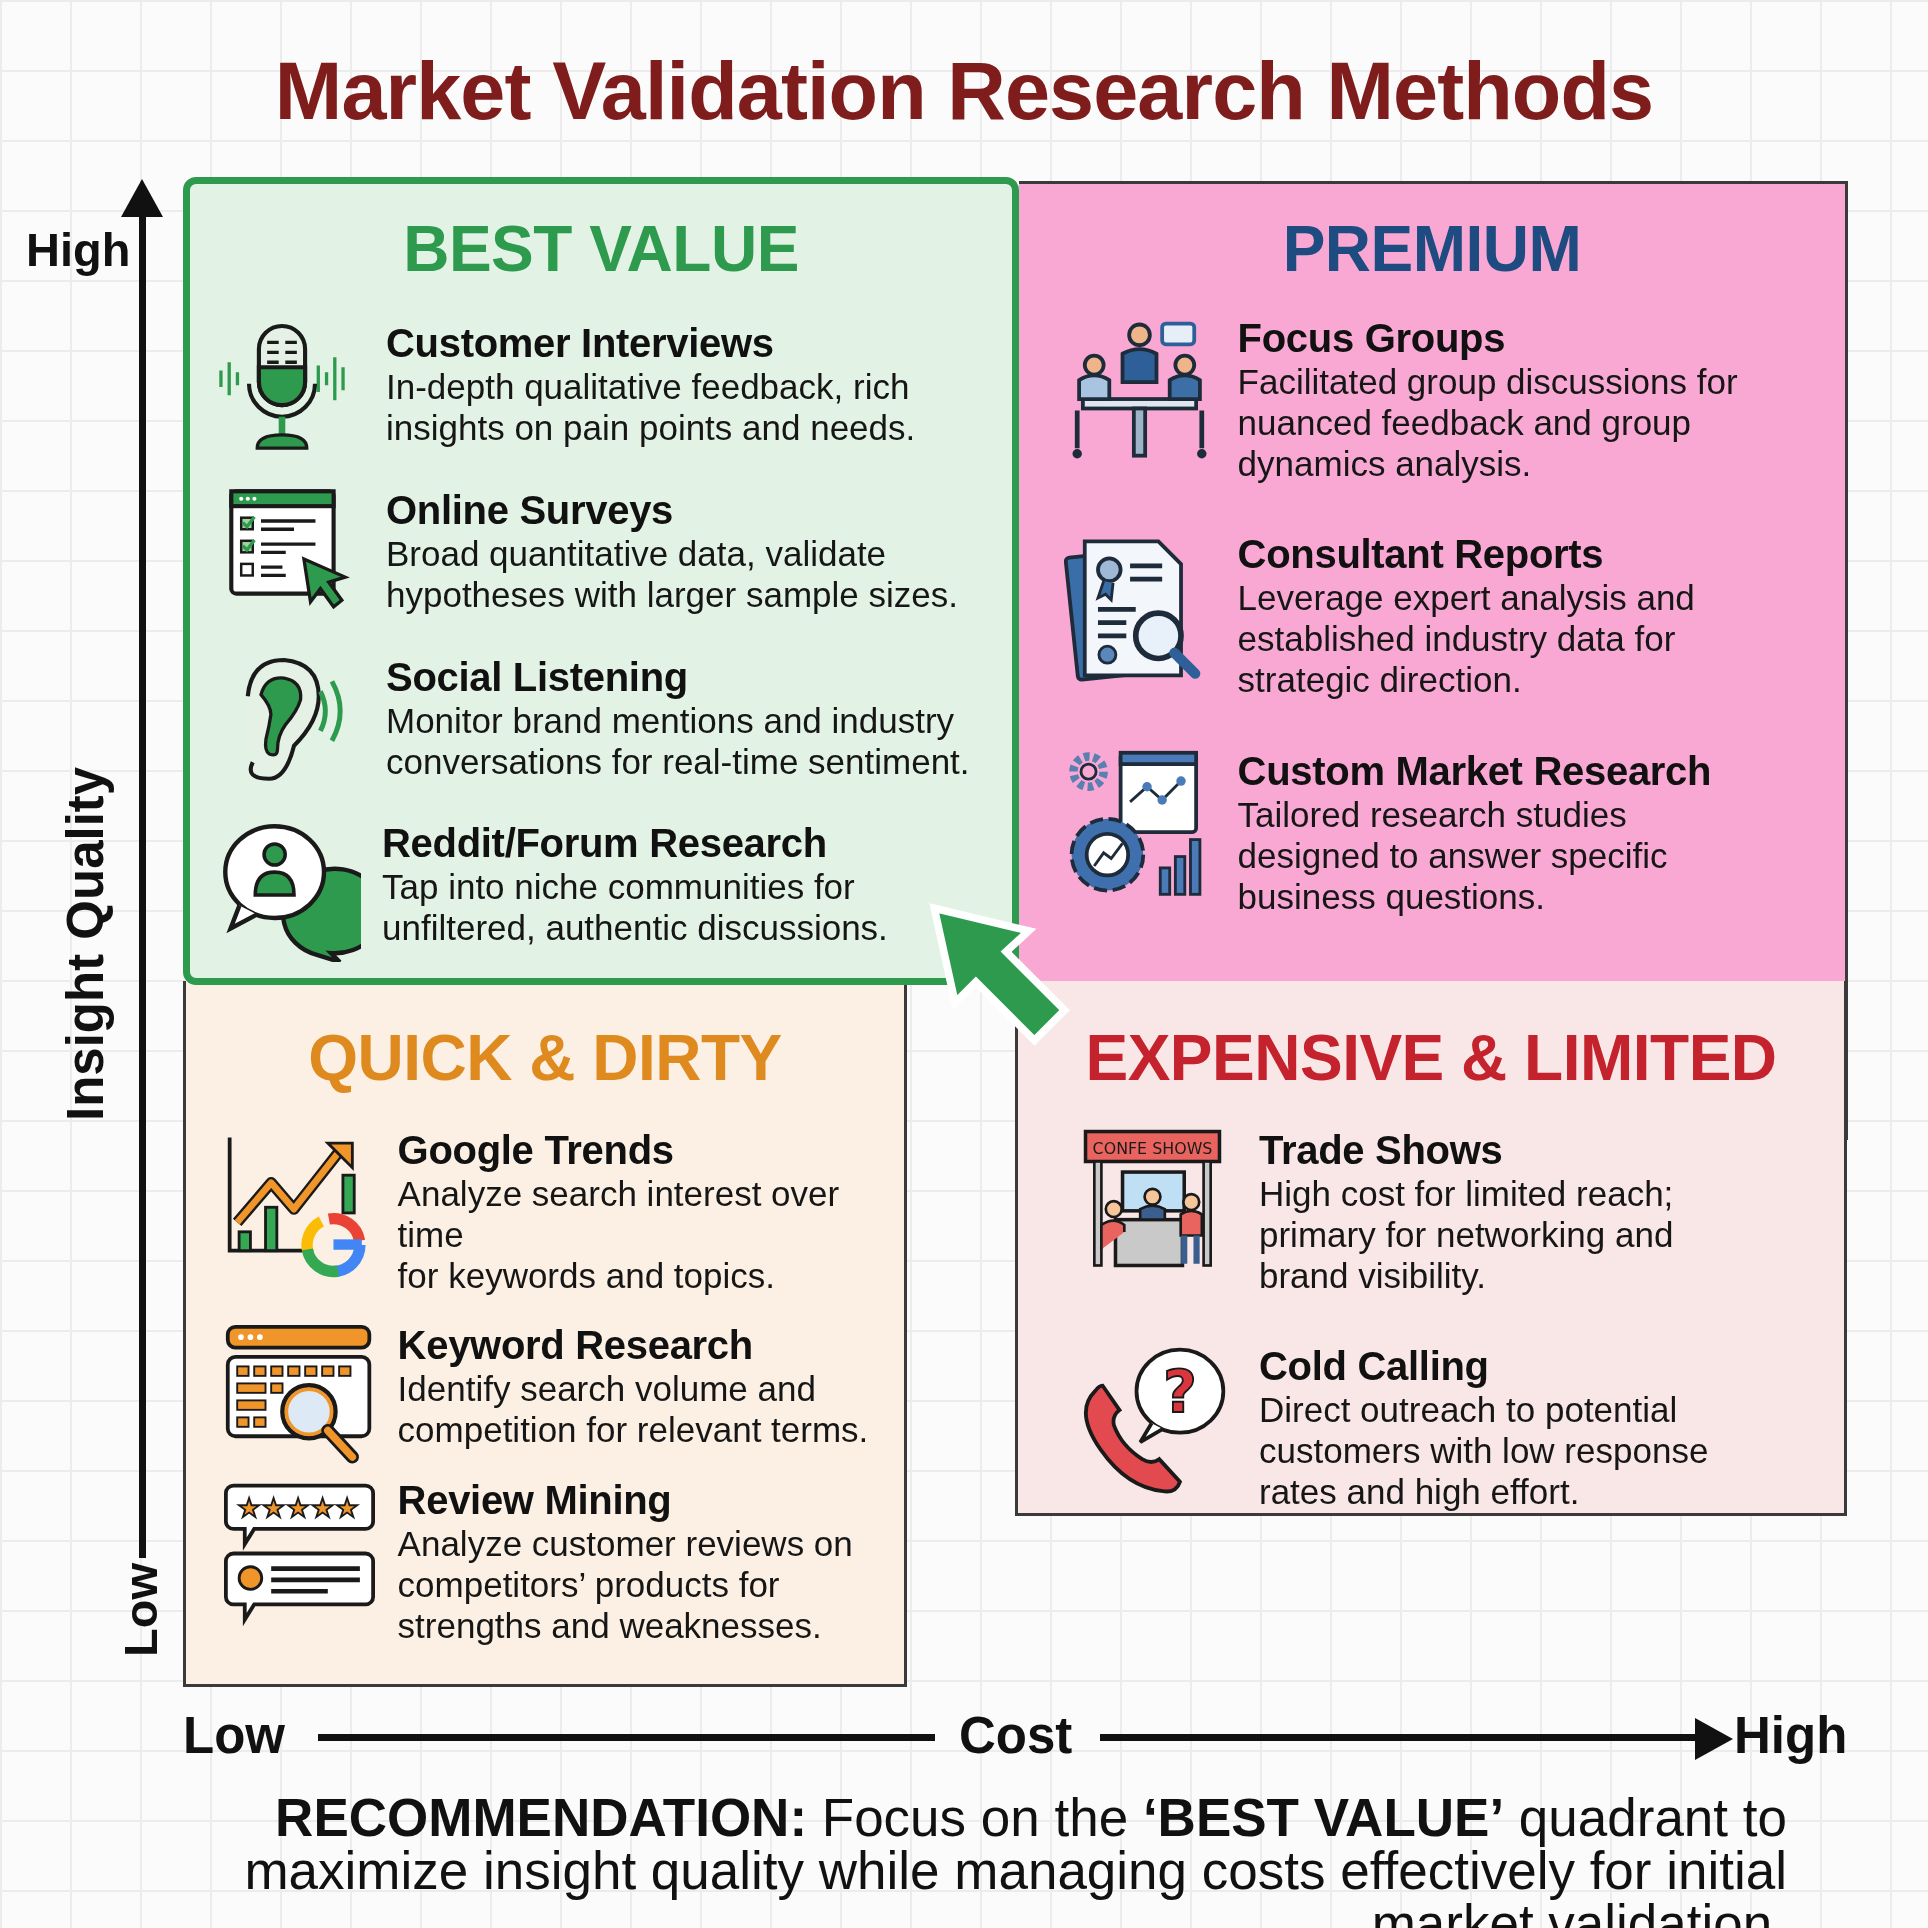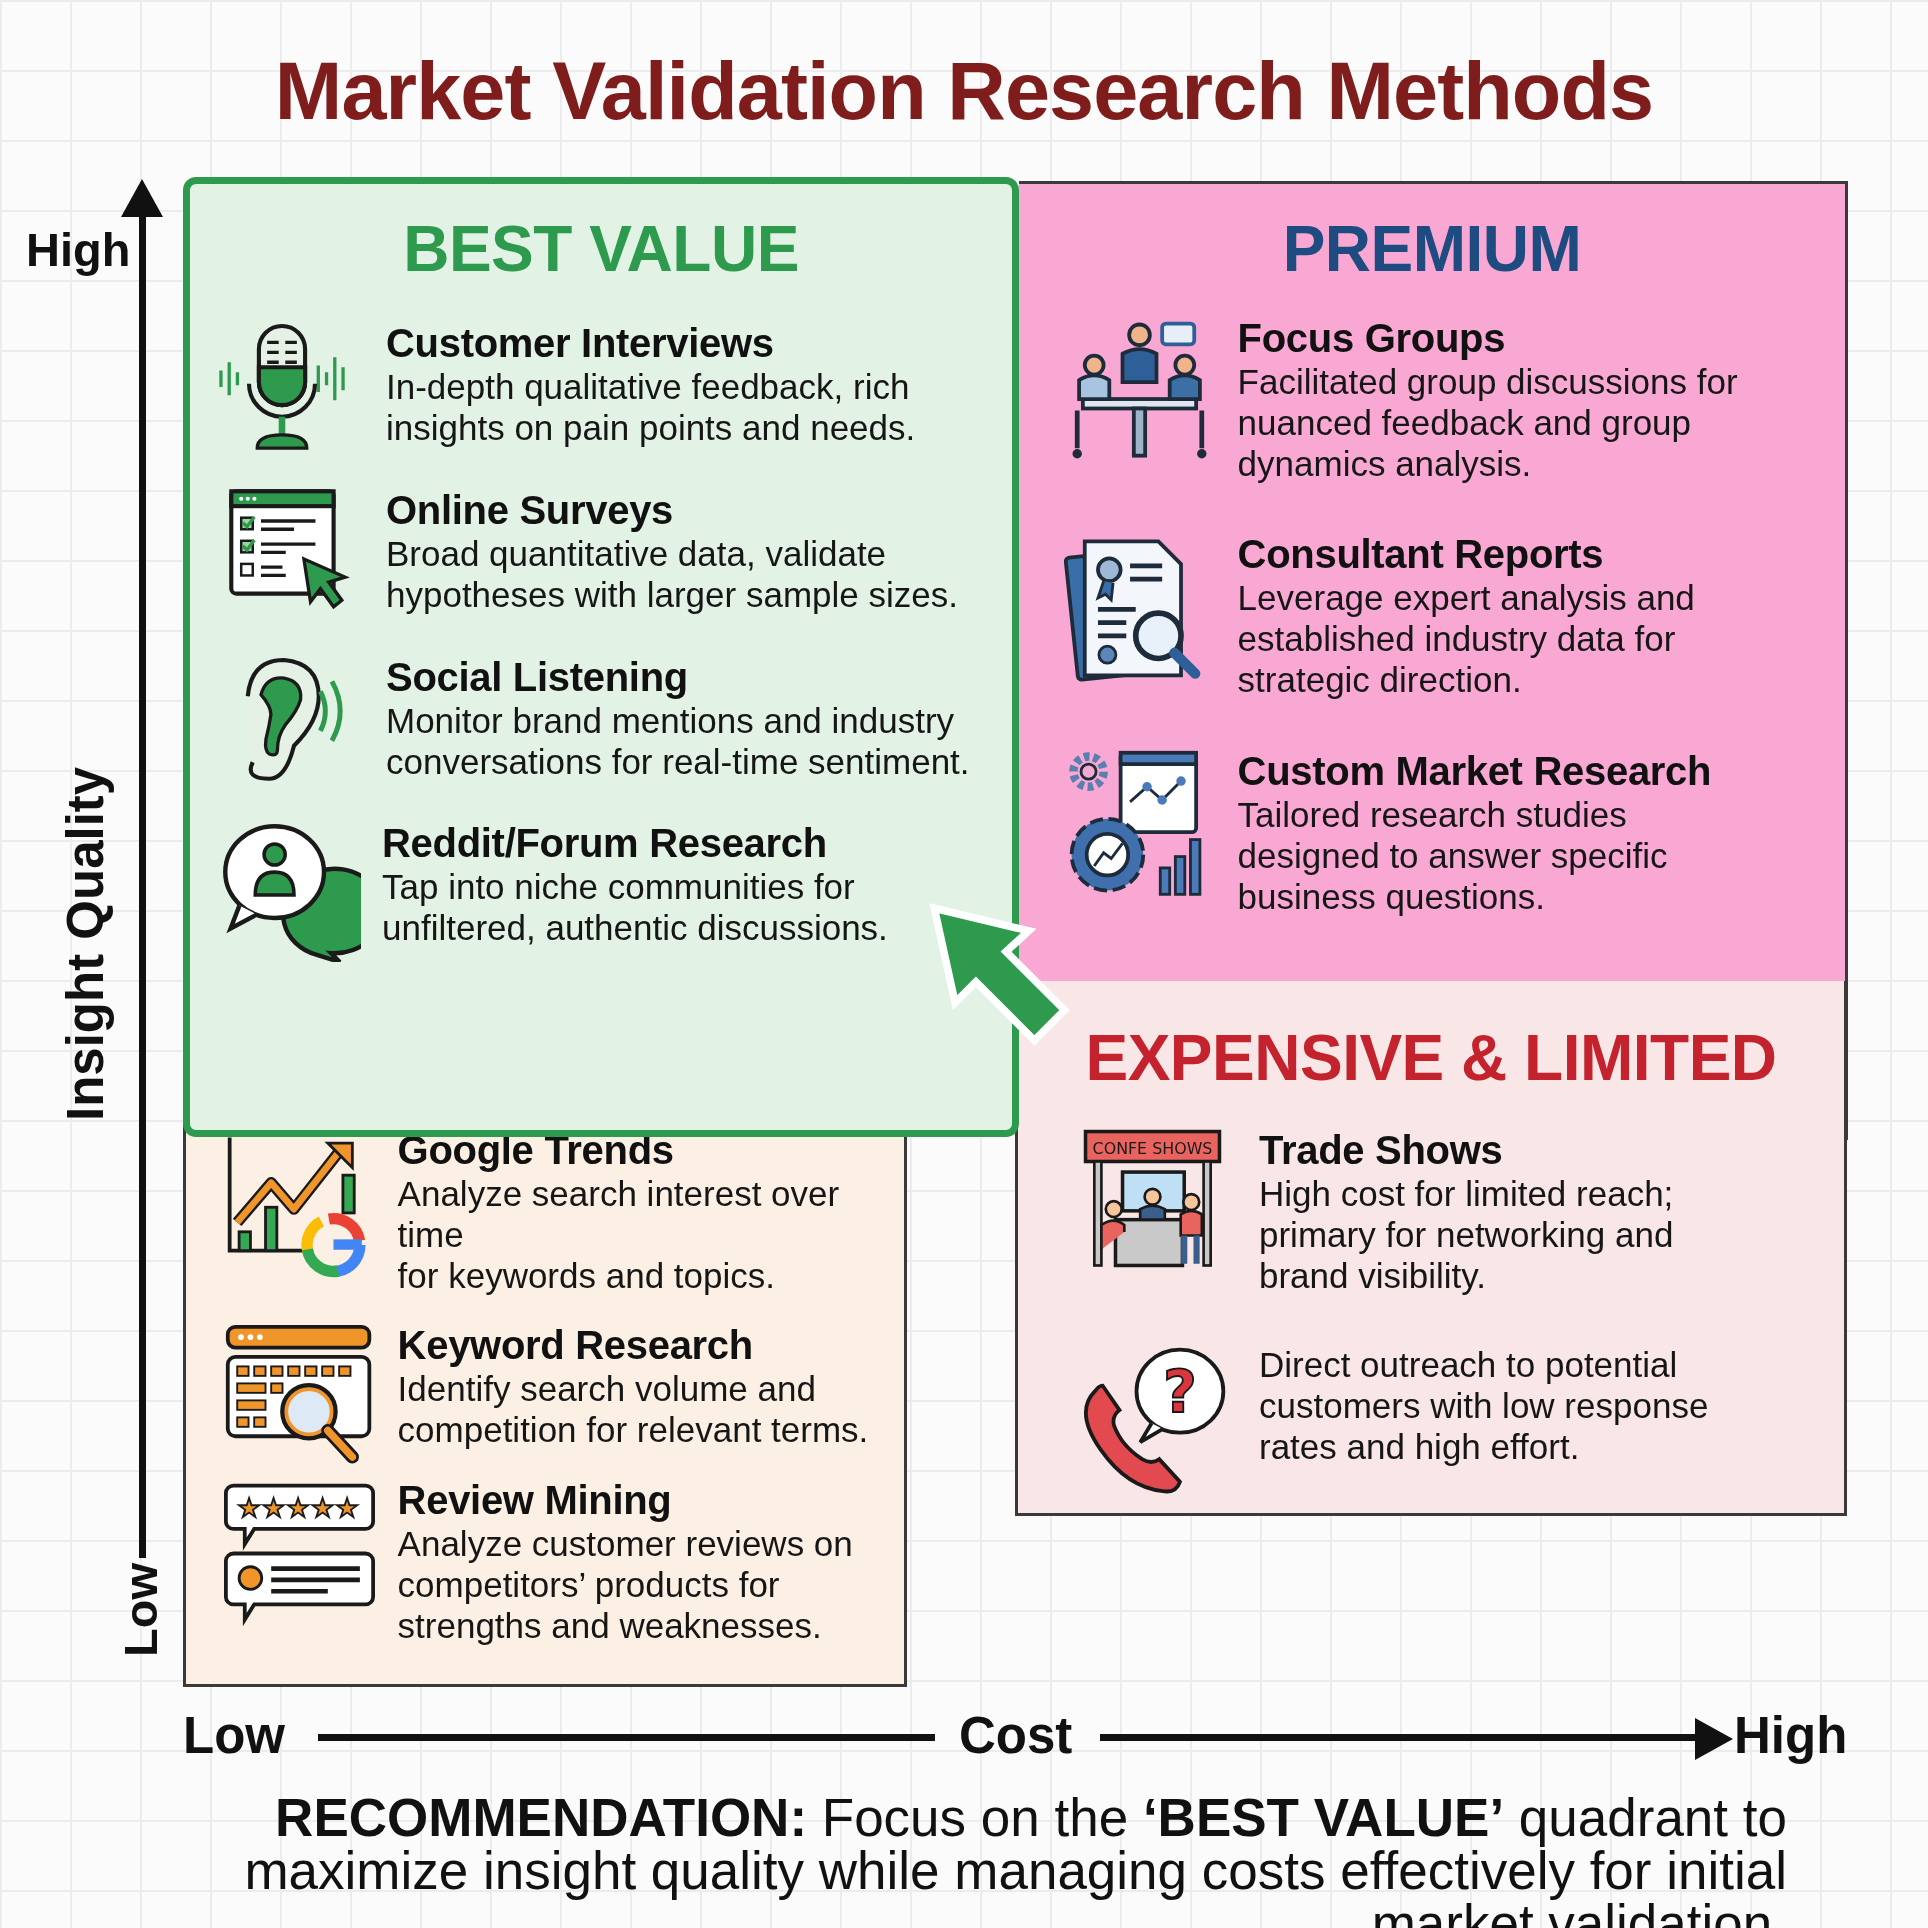--- a/index.html
+++ b/index.html
@@ -21,21 +21,21 @@
   
   .y-axis-line { position: absolute; left: 139px; top: 202px; width: 6.6px; height: 1356px; background: #111; }
   .y-axis-arrow { position: absolute; left: 121px; top: 179px; width: 0; height: 0;
     border-left: 21px solid transparent; border-right: 21px solid transparent; border-bottom: 38px solid #111; }
   .y-high { position: absolute; left: 26px; top: 222px; font-size: 47px; font-weight: 700; }
   .y-low { position: absolute; left: 113px; top: 1657px; font-size: 47px; font-weight: 700; transform: rotate(-90deg); transform-origin: left top; }
   .y-title { position: absolute; left: 56px; top: 1121px; font-size: 51px; font-weight: 700; transform: rotate(-90deg); transform-origin: left top; white-space: nowrap; }
 
   
   .quad { position: absolute; }
-  .q-best { left: 183px; top: 177px; width: 836px; height: 960px; background: #e2f2e4; border: 7.5px solid #2e9a4e; border-radius: 13px; z-index: 3; }
+  .q-best { left: 183px; top: 177px; width: 836px; height: 808px; background: #e2f2e4; border: 7.5px solid #2e9a4e; border-radius: 13px; z-index: 3; }
   .q-premium { left: 1019px; top: 181px; width: 829px; height: 959px; background: #f9a8d4; border: 3.8px solid #3a3a3a; border-left: none; }
   .q-quick { left: 183px; top: 981px; width: 724px; height: 706px; background: #fbf0e3; border: 3.8px solid #3a3a3a; border-top: none; }
   .q-expensive { left: 1015px; top: 981px; width: 832px; height: 535px; background: #f9e6e7; border: 3.8px solid #3a3a3a; border-top: none; }
 
   .quad-title { position: absolute; left: 0; width: 100%; text-align: center; font-size: 64px; font-weight: 700; letter-spacing: -0.5px; }
   .q-best .quad-title { top: 28px; color: #2e9a4e; }
   .q-premium .quad-title { top: 28px; color: #1e4b80; }
   .q-quick .quad-title { top: 40px; color: #de8a1f; }
   .q-expensive .quad-title { top: 40px; color: #c4232d; }
 
@@ -251,20 +251,21 @@
   </div>
 
   <div class="item" style="left:60px; top:363px;">
     <svg class="icon" viewBox="0 0 160 160" style="margin-right:30px;">
       <ellipse cx="108" cy="50" rx="46" ry="44" fill="#fff" stroke="#1a1a1a" stroke-width="4"></ellipse>
       <path d="M78 84 l-12 20 l24 -14" fill="#fff" stroke="#1a1a1a" stroke-width="4"></path>
       <text x="108" y="72" text-anchor="middle" font-size="62" font-weight="700" font-family="DejaVu Sans, sans-serif" fill="#d9363e" stroke="#1a1a1a" stroke-width="2">?</text>
       <path d="M18 50 q-22 22 6 62 q28 40 66 44 q14 2 18 -10 l-22 -24 q-8 6 -18 0 q-22 -14 -30 -36 q-2 -10 6 -16 l-18 -26 q-4 0 -8 6z" fill="#e24a4f" stroke="#1a1a1a" stroke-width="4"></path>
     </svg>
     <div class="text">
+      <div class="name">Cold Calling</div>
       <div class="desc">Direct outreach to potential
 customers with low response
 rates and high effort.</div>
     </div>
   </div>
 </div>
 
 <div class="quad q-best">
   <div class="quad-title">BEST VALUE</div>
 

